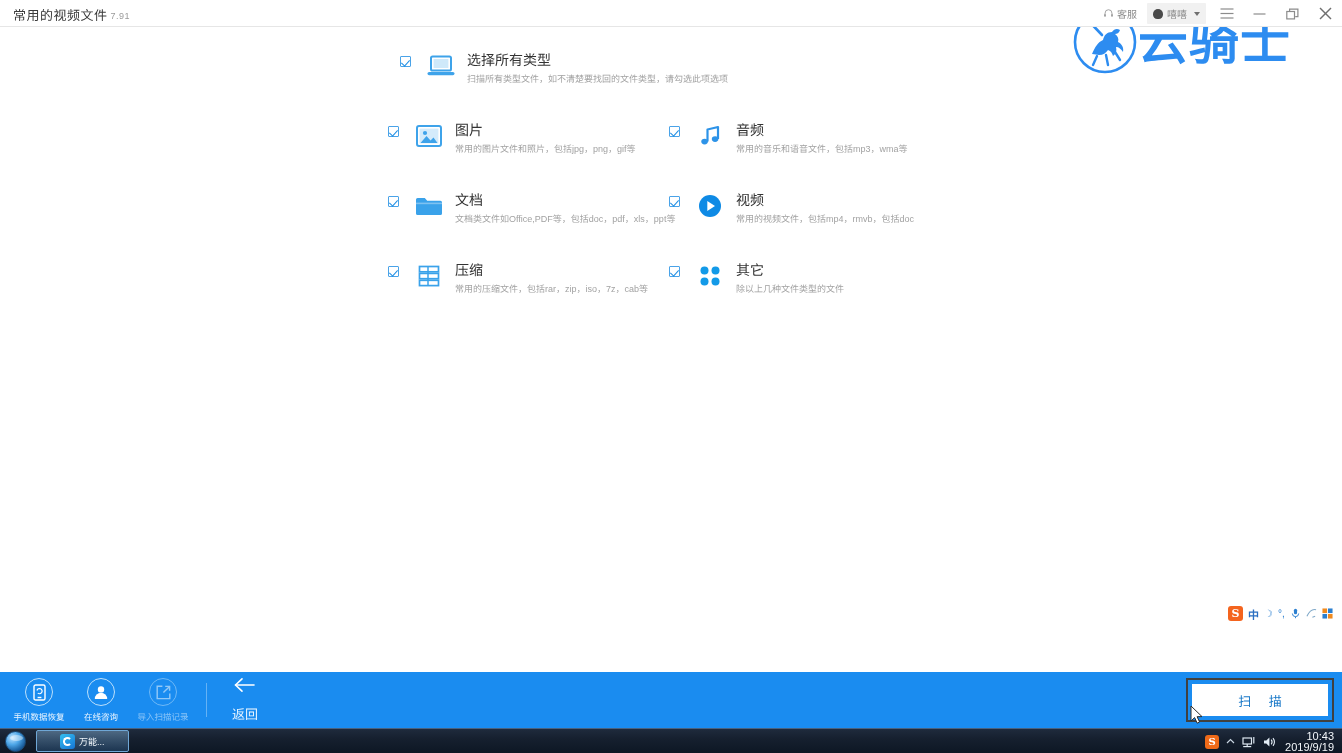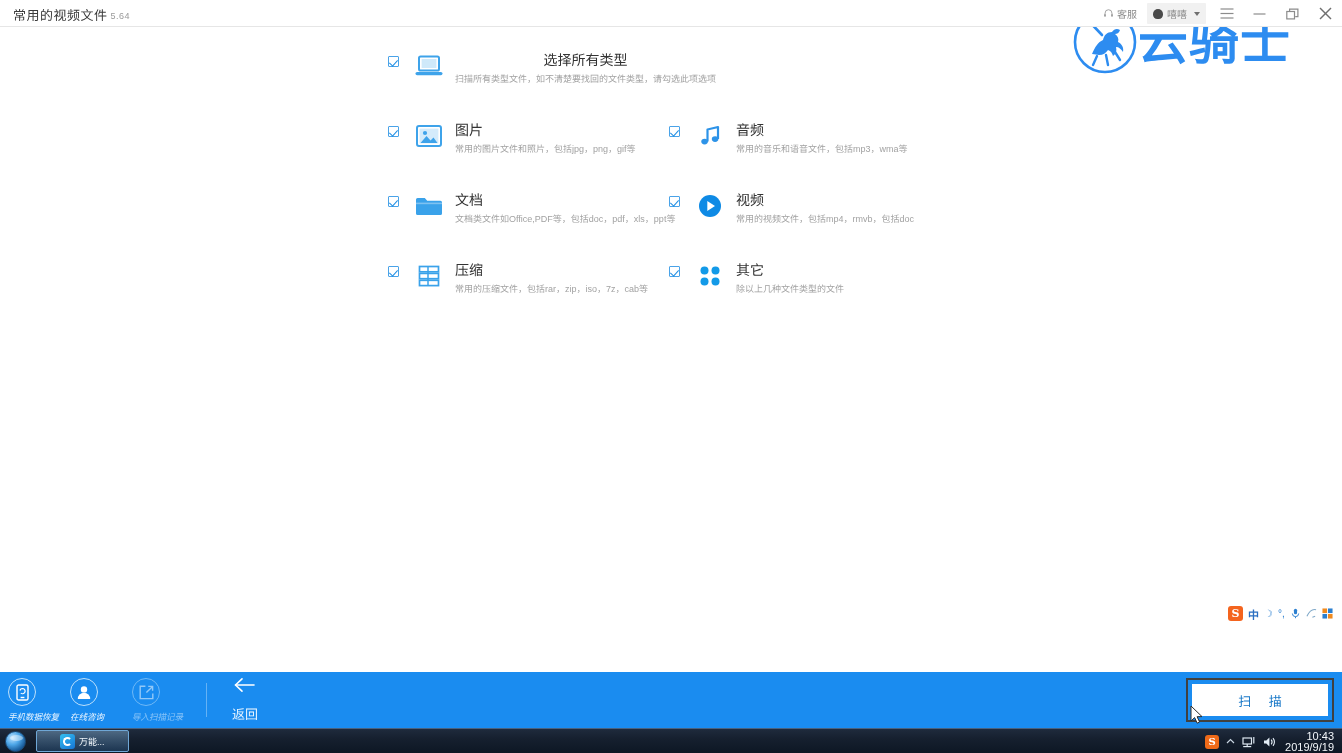--- a/index.html
+++ b/index.html
@@ -84,21 +84,21 @@
     position: absolute; left: 388px; top: 24px;
     width: 520px;
   }
   .type-row { position: relative; height: 70px; }
   .type-item {
     position: absolute; top: 0;
     display: flex; align-items: flex-start;
   }
   .col-a { left: 0; }
   .col-b { left: 281px; }
-  .row-full { left: 0; text-align: center; }
+  .row-full { left: 12px; }
 
   .cbx {
     width: 11px; height: 11px; margin-top: 5px;
     border: 1px solid #4aa3e8; background: #fff;
     border-radius: 1px; position: relative; flex: 0 0 auto;
     cursor: pointer;
   }
   .cbx::after {
     content: ""; position: absolute;
     left: 2px; top: 1px; width: 4px; height: 7px;
@@ -142,23 +142,22 @@
     background: #1a8cf0;
     z-index: 30;
   }
   .bb-tools {
     position: absolute; left: 8px; top: 0;
     height: 56px; display: flex; align-items: center;
   }
   .bb-tool {
     width: 62px; height: 56px;
     display: flex; flex-direction: column;
-    align-items: flex-start; justify-content: center;
+    align-items: center; justify-content: center;
     cursor: pointer;
-    font-style: italic;
   }
   .bb-tool.disabled { opacity: .52; cursor: default; }
   .bb-circle {
     width: 28px; height: 28px; border-radius: 50%;
     border: 1.5px solid #bde0fb;
     display: flex; align-items: center; justify-content: center;
   }
   .bb-cap {
     font-size: 8.5px; color: #e8f4ff; margin-top: 4px;
     white-space: nowrap;
@@ -255,21 +254,21 @@
     cursor: default;
   }
 </style>
 </head>
 <body>
 
 <div id="app">
 
   <div class="titlebar">
     <div class="app-title">
-      <span>常用的视频文件</span><span class="app-version">5.64</span>
+      <span>常用的视频文件</span><span class="app-version">7.91</span>
     </div>
 
     <div class="tb-right">
 
       <div class="tb-item tb-support">
         <span>
           <svg class="headset-ic" viewBox="0 0 16 16" fill="none" stroke="#9a9a9a" stroke-width="1.3">
             <path d="M3 9V7.5a5 5 0 0 1 10 0V9"></path>
             <rect x="1.6" y="8.6" width="2.6" height="4" rx="1.1" fill="#9a9a9a" stroke="none"></rect>
             <rect x="11.8" y="8.6" width="2.6" height="4" rx="1.1" fill="#9a9a9a" stroke="none"></rect>

